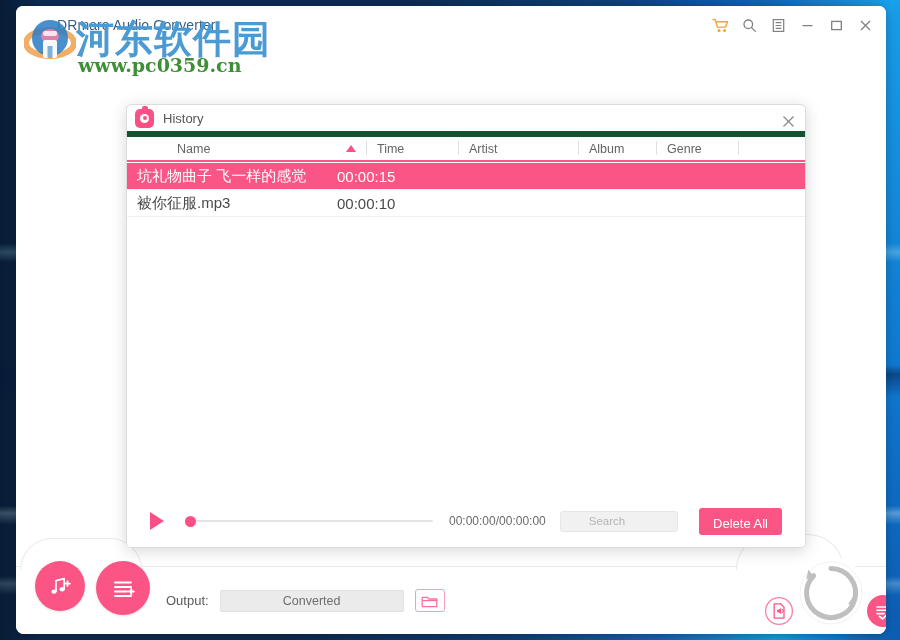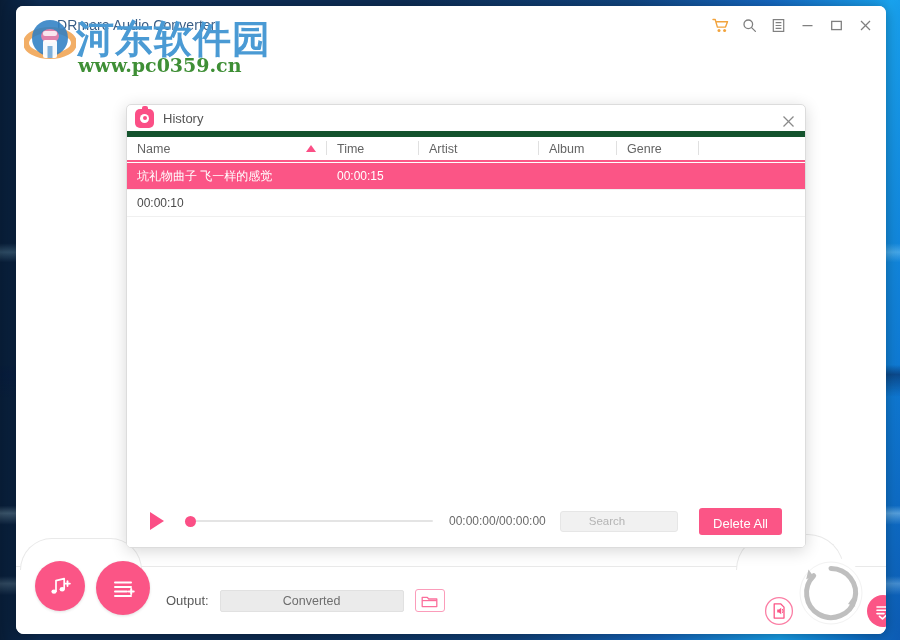--- a/index.html
+++ b/index.html
@@ -269,20 +269,21 @@
 
   
   #table-header {
     position: relative;
     height: 25px;
     border-bottom: 2px solid #fb5586;
     display: flex;
     align-items: center;
     font-size: 12.5px;
     color: #646464;
+    padding-left: 40px;
   }
   .col {
     position: relative;
     height: 25px;
     display: flex; align-items: center;
     padding-left: 10px;
     cursor: pointer;
   }
   .col .sep {
     position: absolute; right: 0; top: 5px;
@@ -311,21 +312,21 @@
     top: 58px;
     bottom: 52px;
     background: #ffffff;
     overflow: hidden;
   }
   .track-row {
     display: flex;
     align-items: center;
     height: 27px;
     border-bottom: 1px solid #f0f0f0;
-    font-size: 12px;
+    font-size: 15px;
     color: #4a4a4a;
     cursor: pointer;
   }
   .track-row.selected {
     background: #fb5586;
     color: #ffffff;
   }
   .cell { padding-left: 10px; overflow: hidden; white-space: nowrap; }
   .cell-name   { width: 200px; }
   .cell-time   { width: 92px; }
@@ -572,20 +573,21 @@
 
       <div id="list-body">
         <div class="track-row selected">
           <span class="cell cell-name">坑礼物曲子 飞一样的感觉</span>
           <span class="cell cell-time">00:00:15</span>
           <span class="cell cell-artist"></span>
           <span class="cell cell-album"></span>
           <span class="cell cell-genre"></span>
         </div>
         <div class="track-row">
+          <span class="cell cell-name">被你征服.mp3</span>
           <span class="cell cell-time">00:00:10</span>
           <span class="cell cell-artist"></span>
           <span class="cell cell-album"></span>
           <span class="cell cell-genre"></span>
         </div>
       </div>
 
       <div id="dlg-footer">
         <div id="play-btn" title="Play"></div>
         <div id="seek-wrap">

